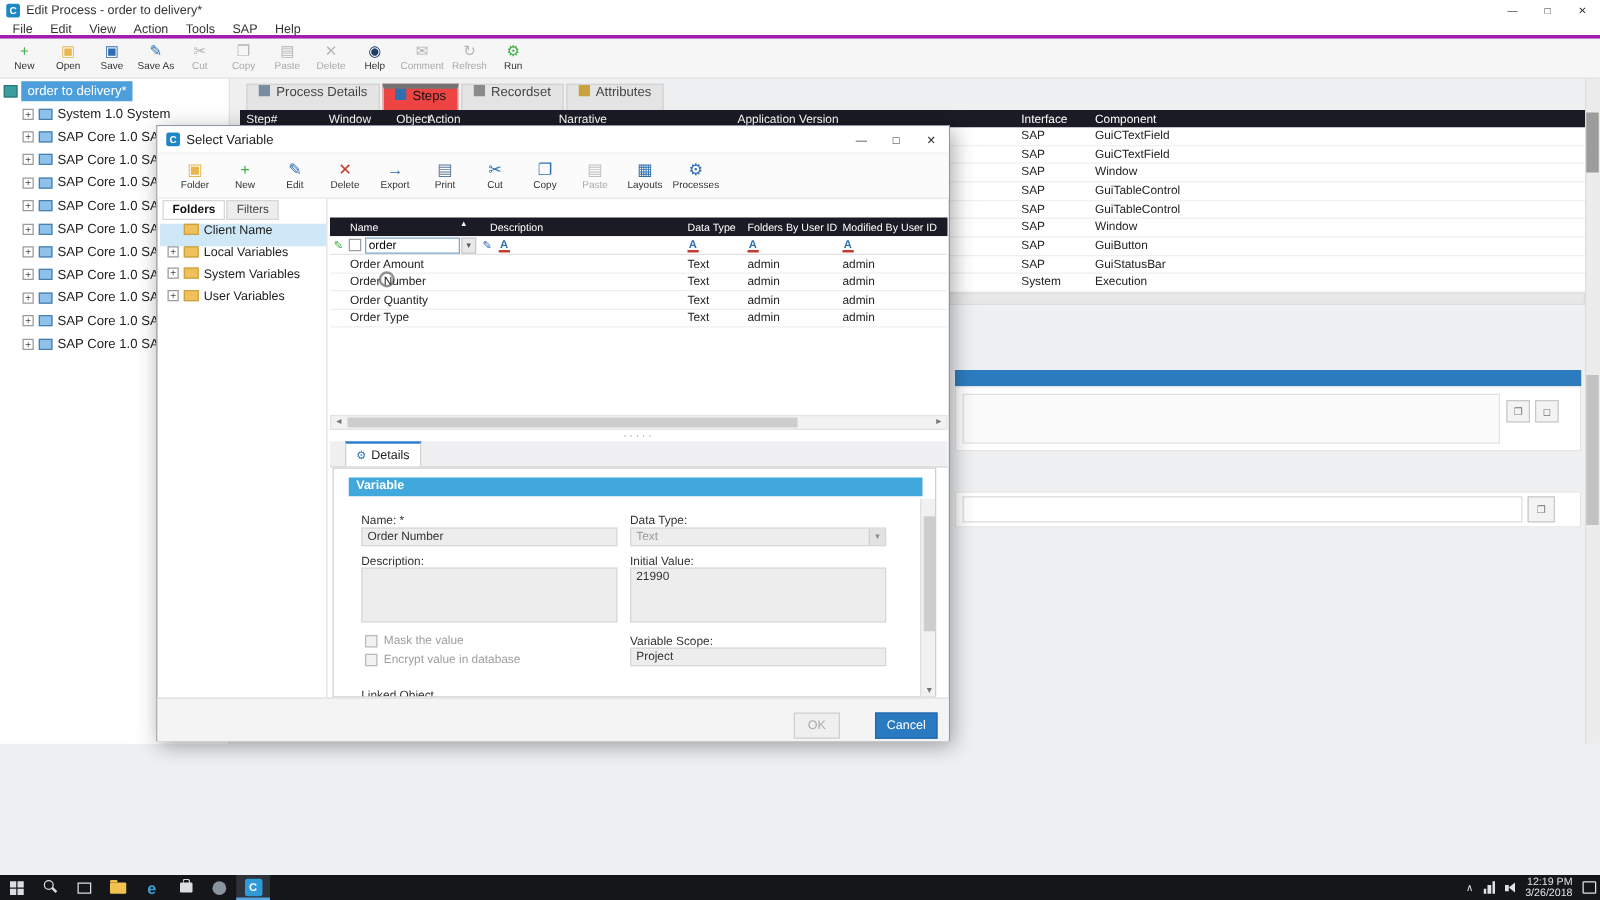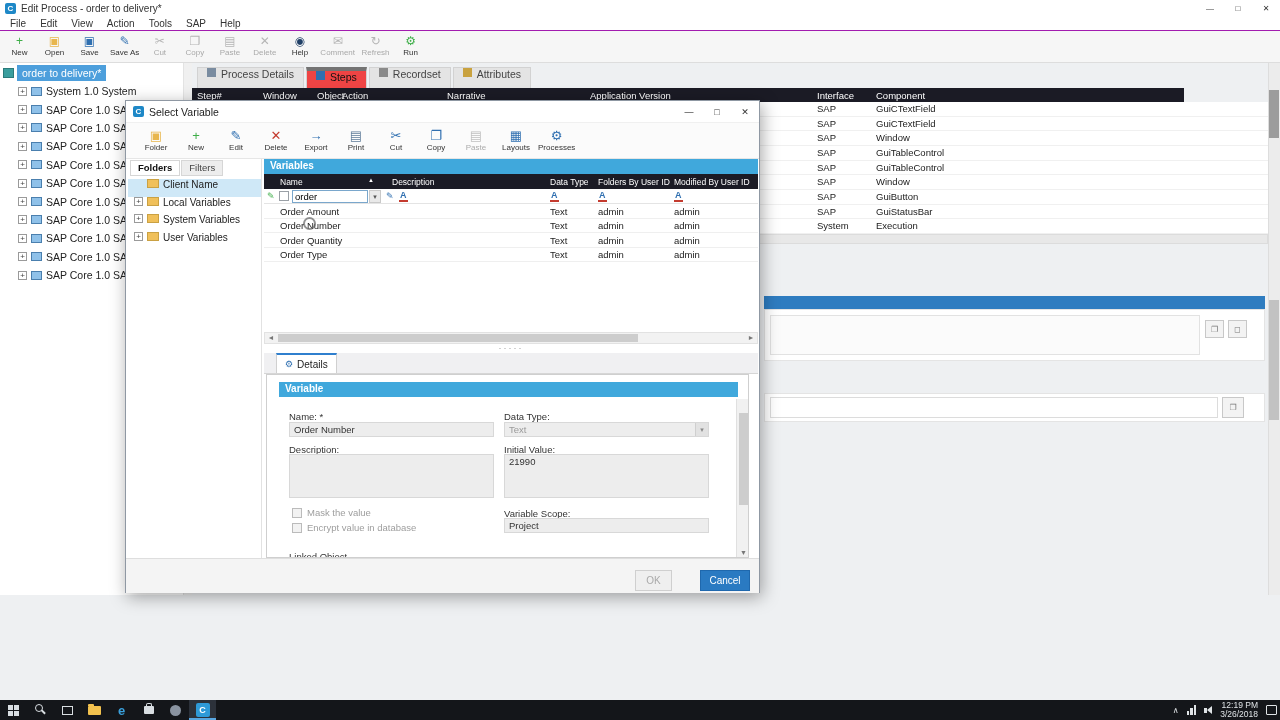--- a/index.html
+++ b/index.html
@@ -8,21 +8,21 @@
 .abs{position:absolute}
 
 
 #titlebar{left:0;top:0;width:1280px;height:17px;background:#fff;display:flex;align-items:center;padding-left:5px}
 .appicon{width:11px;height:11px;border-radius:2px;background:#1e88c7;color:#fff;font-size:8px;font-weight:bold;display:flex;align-items:center;justify-content:center;flex:none}
 #titlebar .title{font-size:10px;color:#333;margin-left:5px}
 .winctrls{position:absolute;right:0;top:0;height:17px;display:flex}
 .winctrls span{width:28px;text-align:center;line-height:17px;font-size:8px;color:#333}
 
 
-#menubar{left:0;top:17px;width:1280px;height:14px;background:#fff;display:flex;padding-left:3px;border-bottom:1px solid #a21caf}
+#menubar{left:0;top:17px;width:1280px;height:14px;background:#fff;display:flex;padding-left:3px;border-bottom:3px solid #a21caf}
 .mitem{padding:0 7px;font-size:10px;line-height:14px;color:#333}
 
 
 #maintoolbar{left:0;top:31px;width:1280px;height:32px;background:#f6f6f6;border-bottom:1px solid #ddd;display:flex;align-items:center;padding-left:2px}
 .tbtn{min-width:35px;padding:1px 3px;display:flex;flex-direction:column;align-items:center}
 .tbtn .ti{font-size:12px;line-height:13px;height:13px}
 .tbtn .tl{font-size:8px;color:#333;line-height:10px;white-space:nowrap}
 .tbtn.disabled .tl{color:#a9a9a9}
 
 
@@ -36,21 +36,21 @@
 .nicon{width:11px;height:9px;background:#8fc1e9;border:1px solid #4a7fae;margin-right:4px;flex:none}
 #treescrollbar{left:183px;top:63px;width:9px;height:532px;background:#f0f0f0;border-left:1px solid #e3e3e3}
 
 
 #tabsrow{left:192px;top:63px;width:1076px;height:25px;background:#eef0f2;display:flex;align-items:flex-end;padding-left:5px}
 .ctab{height:21px;padding:0 9px;display:flex;align-items:flex-start;font-size:10.5px;background:#e4e4e4;border:1px solid #d2d2d2;border-bottom:none;margin-right:2px;color:#444}
 .ctab.active{background:#ef4444;border-top:4px solid #737373;color:#111}
 .ticn{width:9px;height:9px;margin-right:5px;background:#888;flex:none}
 
 
-#stepshead{left:192px;top:88px;width:992px;height:14px;background:#1b1b25;color:#fff}
+#stepshead{left:192px;top:88px;width:1076px;height:14px;background:#1b1b25;color:#fff}
 #stepshead span{position:absolute;top:2px;font-size:9.5px}
 #stepsrows{left:192px;top:102px;width:1076px;height:132px;background:#fff}
 .srow{height:14.66px;border-bottom:1px solid #f0f0f0;position:relative;font-size:9.5px;color:#222}
 .srow span{position:absolute;top:1px}
 .c-int{left:625px}
 .c-comp{left:684px}
 
 
 #splitterbar{left:192px;top:234px;width:1076px;height:10px;background:#e8e8e8;border:1px solid #dcdcdc;text-align:center;color:#9a9a9a;font-size:9px;line-height:6px;letter-spacing:2px}
 #rpheader{left:764px;top:296px;width:501px;height:13px;background:#2e7cc0}
@@ -466,21 +466,20 @@
           <span>System Variables</span>
         </div>
           <div class="frow">
           <span class="fexp">+</span>
           <span class="ficon"></span>
           <span>User Variables</span>
         </div>
         </div>
     </div>
 
-    <div class="vheader">Variables</div>
 
     <div class="vthead">
       <span style="left:16px">Name</span>
       <span style="left:104px;font-size:6px">▲</span>
       <span style="left:128px">Description</span>
       <span style="left:286px">Data Type</span>
       <span style="left:334px">Folders By User ID</span>
       <span style="left:410px">Modified By User ID</span>
     </div>
 

